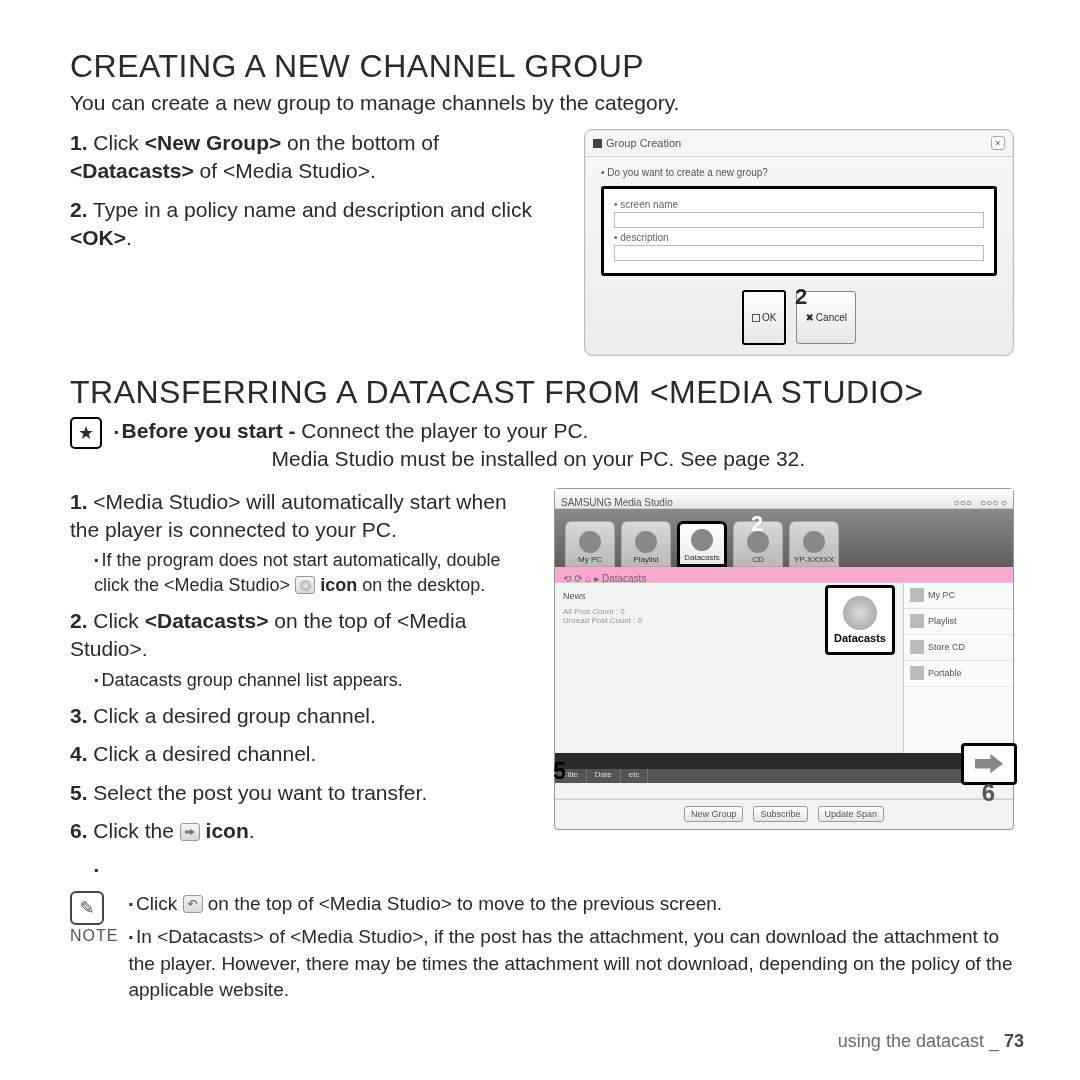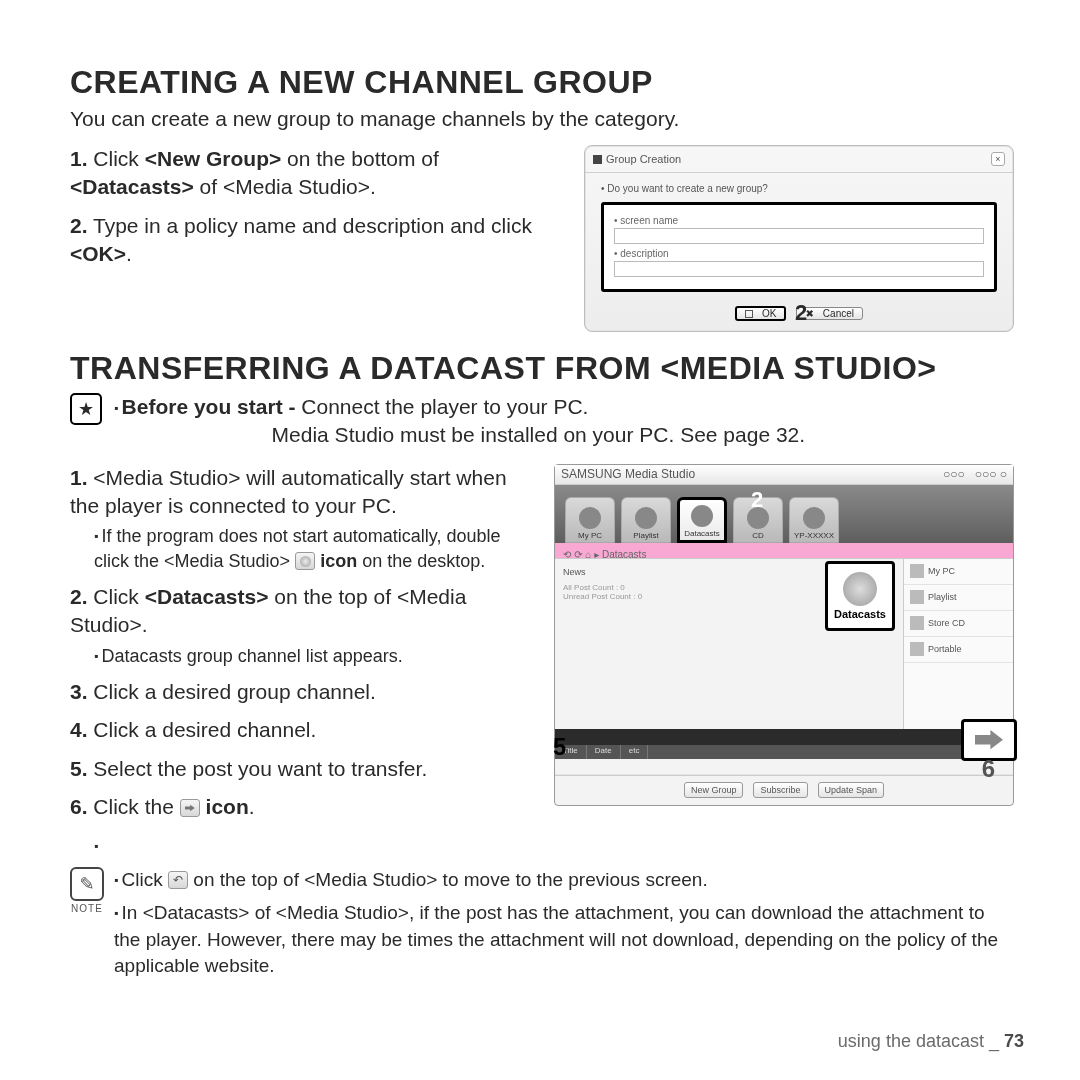--- a/index.html
+++ b/index.html
@@ -10,22 +10,22 @@
     color:#2a2a2a;
     position:relative;
     box-sizing:border-box;
     padding:48px 66px 40px 70px;
   }
   *{box-sizing:border-box}
 
   h1{
     font-size:32px;
     letter-spacing:.5px;
-    margin:16px 0 6px;
-    font-weight:700;
+    margin:0 0 6px;
+    font-weight:400;
   }
   .lead{font-size:21px;margin:0 0 14px}
   .two-col{display:flex;gap:20px;align-items:flex-start}
 
   ol.steps{list-style:none;padding:0;margin:0}
   ol.steps>li{font-size:21px;line-height:1.35;margin-bottom:10px}
   ol.steps>li .n{font-weight:700}
 
   .sub{font-size:18px;margin:4px 0 10px 24px}
   .bt::before{content:"▪ ";font-size:12px;vertical-align:2px}
@@ -42,36 +42,36 @@
   }
   .dlg-titlebar .sq{width:9px;height:9px;background:#444;margin-right:4px;display:inline-block;vertical-align:-1px}
   .dlg-close{width:14px;height:14px;border:1px solid #aaa;border-radius:3px;font-size:9px;text-align:center;line-height:12px;background:#fff}
   .dlg-body{padding:10px 16px 6px}
   .dlg-q{font-size:10px;color:#555;margin-bottom:8px}
   .field-group{border:3px solid #000;border-radius:3px;padding:6px 10px 12px;background:#fff}
   .lbl{font-size:10px;color:#666;margin-top:4px}
   .txt{height:16px;border:1px solid #bbb;margin-top:2px;background:#fff}
   .dlg-foot{display:flex;align-items:center;justify-content:center;gap:10px;padding:8px 0 10px;position:relative}
   .callout2{font-size:22px;font-weight:700;position:absolute;left:210px;top:2px}
-  .btn{font-size:10px;border:1px solid #888;border-radius:3px;background:linear-gradient(#fff,#e5e5e5);padding:0 8px;display:inline-flex;align-items:center;gap:9px}
+  .btn{font-size:10px;border:1px solid #888;border-radius:3px;background:linear-gradient(#fff,#e5e5e5);padding:20px 8px;display:inline-flex;align-items:center;gap:2px}
   .btn.ok{border:2.5px solid #000}
   .chk{width:8px;height:8px;border:1px solid #555}
 
   h1.second{margin-top:18px}
 
   .starbox{width:32px;height:32px;border:2.5px solid #000;border-radius:5px;display:flex;align-items:center;justify-content:center;font-size:18px;flex-shrink:0}
   .before{display:flex;gap:12px;margin:6px 0 14px}
   .before .txtblk{font-size:21px;line-height:1.35}
 
   .studio{
     width:460px;flex-shrink:0;border:1px solid #999;border-radius:4px;
     background:#f3f3f3;margin-left:auto;position:relative;
     font-size:9px;color:#555;
   }
-  .s-top{height:20px;border-bottom:1px solid #ccc;background:linear-gradient(#fff,#e7e7e7);display:flex;align-items:center;padding:0 6px;gap:4px;font-size:12px}
+  .s-top{height:20px;border-bottom:1px solid #ccc;background:linear-gradient(#fff,#e7e7e7);display:flex;align-items:flex-end;padding:0 6px;gap:4px;font-size:10px}
   .s-tabs{height:58px;background:linear-gradient(#8a8a8a,#5e5e5e);display:flex;align-items:flex-end;padding:0 10px;gap:6px;position:relative}
   .tab{width:50px;height:46px;border:1px solid #aaa;border-radius:6px 6px 0 0;background:linear-gradient(#d9d9d9,#b9b9b9);display:flex;flex-direction:column;align-items:center;justify-content:flex-end;font-size:8px;color:#333;padding-bottom:2px}
   .tab .ico{width:22px;height:22px;border-radius:50%;background:#888;margin-bottom:2px}
   .tab.active{background:linear-gradient(#fff,#eaeaea)}
   .c2{position:absolute;left:196px;top:2px;font-size:22px;font-weight:700;color:#fff}
   .s-path{height:16px;border-bottom:1px solid #ccc;background:#f9a8d4;padding:6px 8px;font-size:10px;color:#666}
   .s-main{display:flex;height:170px}
   .s-left{flex:1;padding:8px;position:relative}
   .s-right{width:110px;border-left:1px solid #ccc;background:#fafafa}
   .big-ico{position:absolute;right:8px;top:2px;width:70px;height:70px;border:3px solid #000;border-radius:4px;background:#fff;display:flex;flex-direction:column;align-items:center;justify-content:center}
@@ -96,21 +96,21 @@
     display:inline-block;width:20px;height:18px;border:1px solid #999;border-radius:3px;
     background:linear-gradient(#f5f5f5,#d8d8d8);vertical-align:-3px;position:relative
   }
   .inline-ico.arrow::after{content:"";position:absolute;inset:4px;background:#777;clip-path:polygon(0 30%,55% 30%,55% 10%,100% 50%,55% 90%,55% 70%,0 70%)}
   .inline-ico.back::after{content:"↶";position:absolute;inset:0;font-size:12px;text-align:center;line-height:16px;color:#555}
   .inline-ico.disc::after{content:"";position:absolute;left:4px;top:3px;width:11px;height:11px;border-radius:50%;background:radial-gradient(#eee,#999)}
 
   .notebox{width:34px;height:34px;border:2.5px solid #444;border-radius:6px;display:flex;align-items:center;justify-content:center;font-size:18px;color:#555;flex-shrink:0}
   .note-row{display:flex;gap:10px;align-items:flex-start;margin-top:10px}
   .note-row .col{font-size:19px;line-height:1.4}
-  .note-label{font-size:10px;text-align:center;letter-spacing:1px;color:#555;margin-top:2px}
+  .note-label{font-size:16px;text-align:center;letter-spacing:1px;color:#555;margin-top:2px}
 
   .footer{position:absolute;right:56px;bottom:28px;font-size:18px;color:#6b6b6b}
   .footer b{color:#4a4a4a}
 </style>
 </head>
 <body>
 
 <h1>CREATING A NEW CHANNEL GROUP</h1>
 <p class="lead">You can create a new group to manage channels by the category.</p>
 

